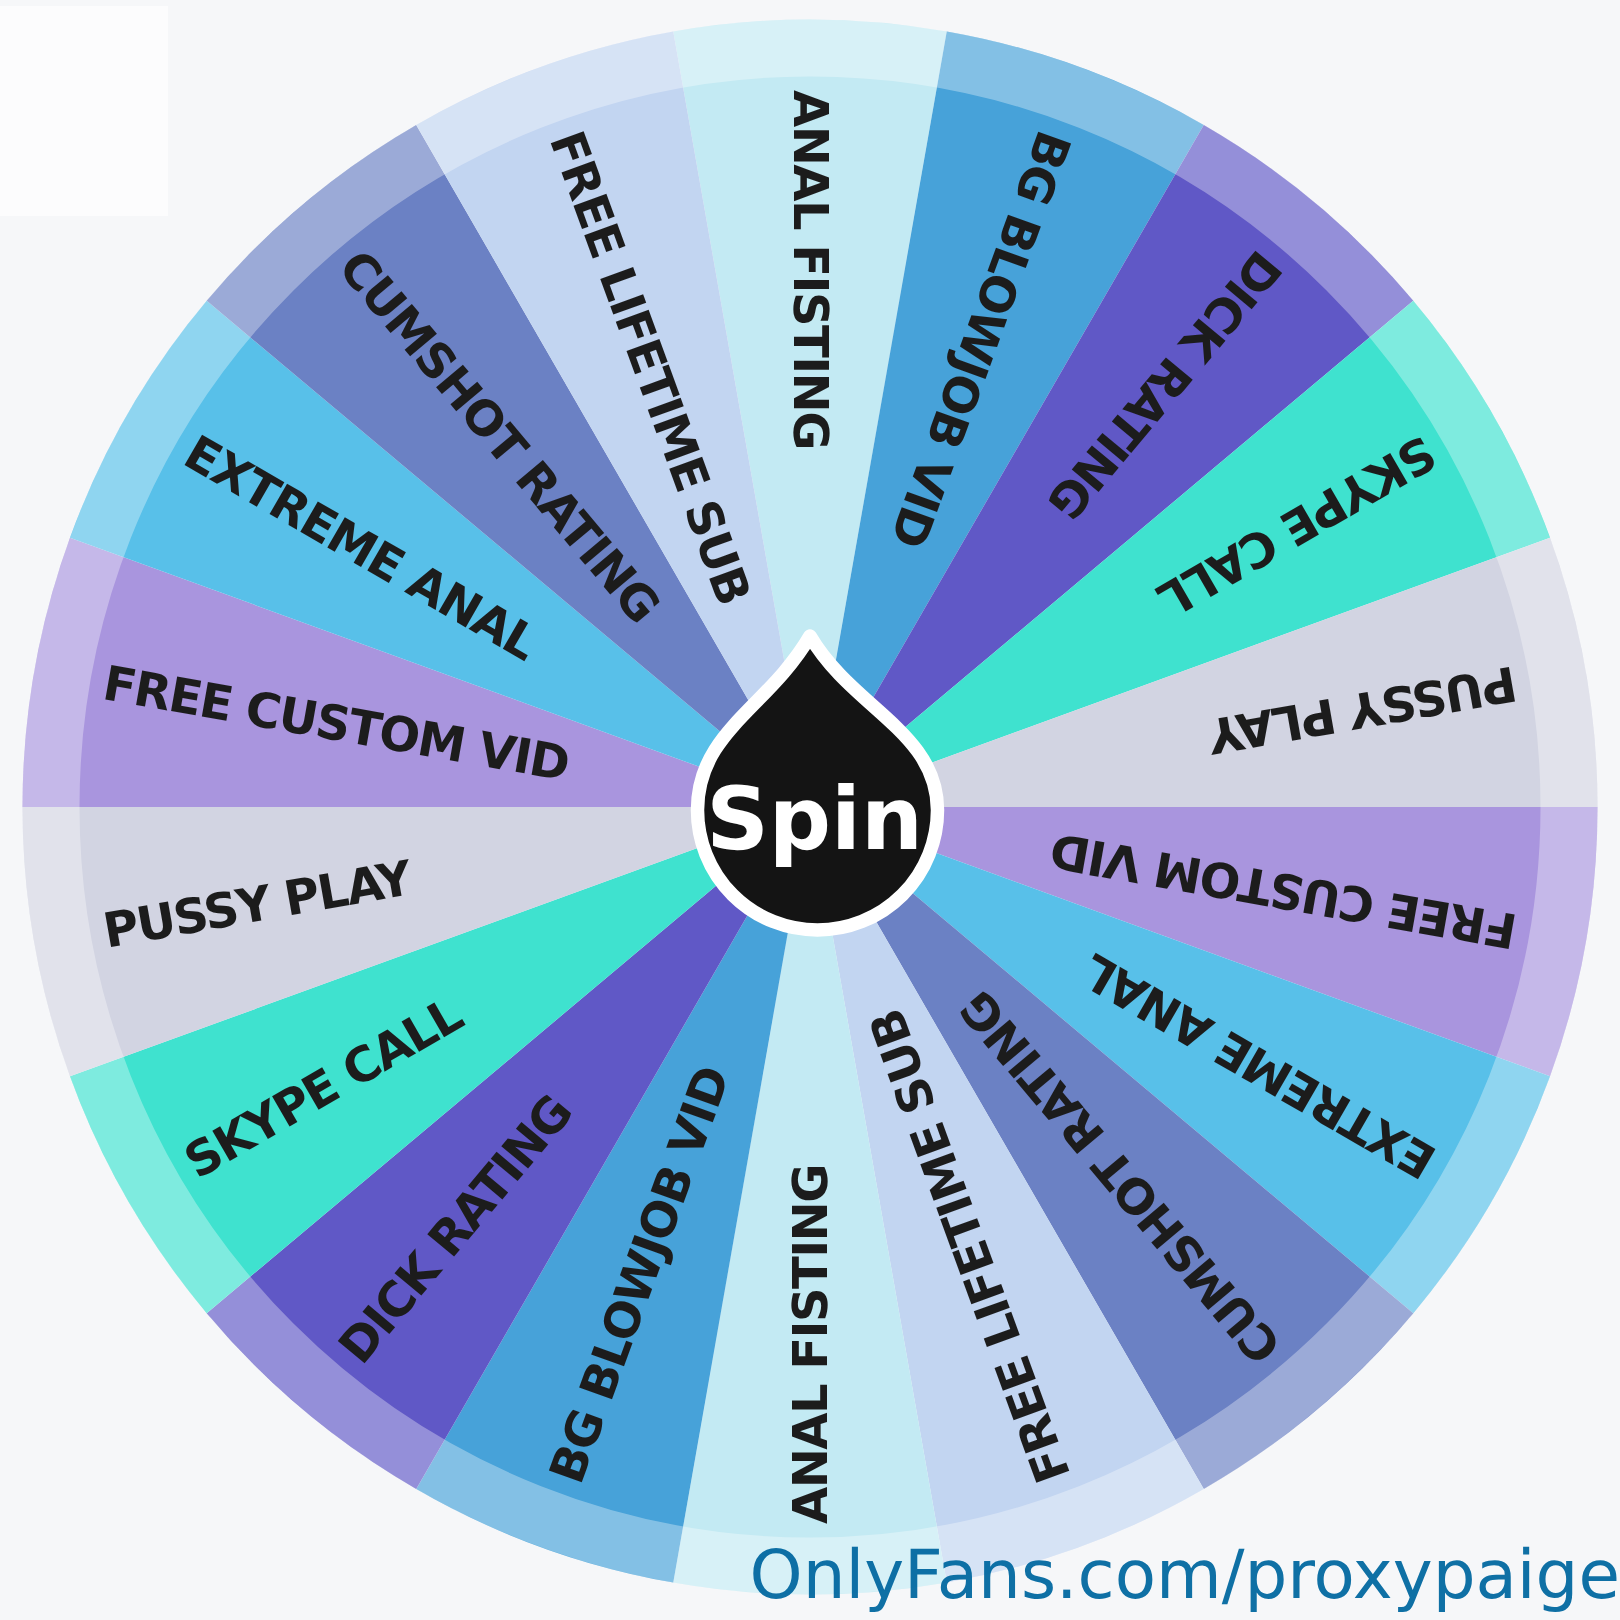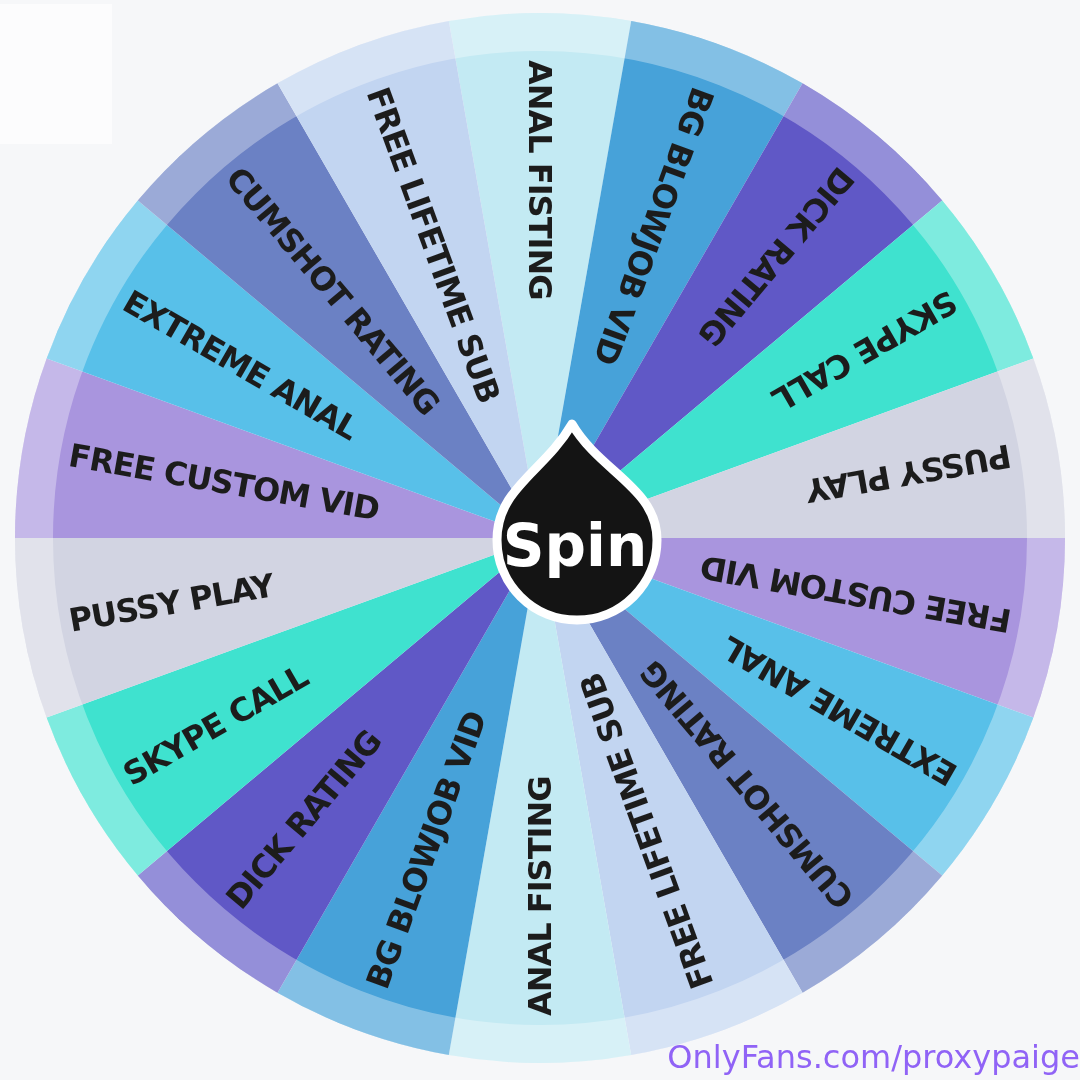--- a/index.html
+++ b/index.html
@@ -24,33 +24,33 @@
     position:absolute;left:540px;top:538px;
     width:390px;height:42px;line-height:42px;
     transform-origin:0 0;
     font-family:"DejaVu Sans",sans-serif;
     font-weight:bold;font-size:32px;letter-spacing:-1px;
     color:#1c1c1c;text-align:left;white-space:nowrap;
     pointer-events:none;
   }
 
   .spin-btn{
-    position:absolute;left:476px;top:408px;width:205px;height:225px;
+    position:absolute;left:444px;top:408px;width:205px;height:225px;
     background:none;border:none;padding:0;margin:0;cursor:pointer;
   }
   .spin-btn svg{display:block;}
   .spin-btn text{
     font-family:"DejaVu Sans",sans-serif;
     font-weight:bold;
   }
 
   .watermark{
     position:absolute;right:0;bottom:4px;
     font-family:"DejaVu Sans",sans-serif;
-    font-size:32px;color:#8b5cf6;opacity:0.95;
+    font-size:45px;color:#0369a1;opacity:0.95;
     white-space:nowrap;
   }
 </style>
 </head>
 <body style="background: rgb(246, 247, 249);">
 
 <div class="stage">
 
   <div class="corner-patch"></div>
 

